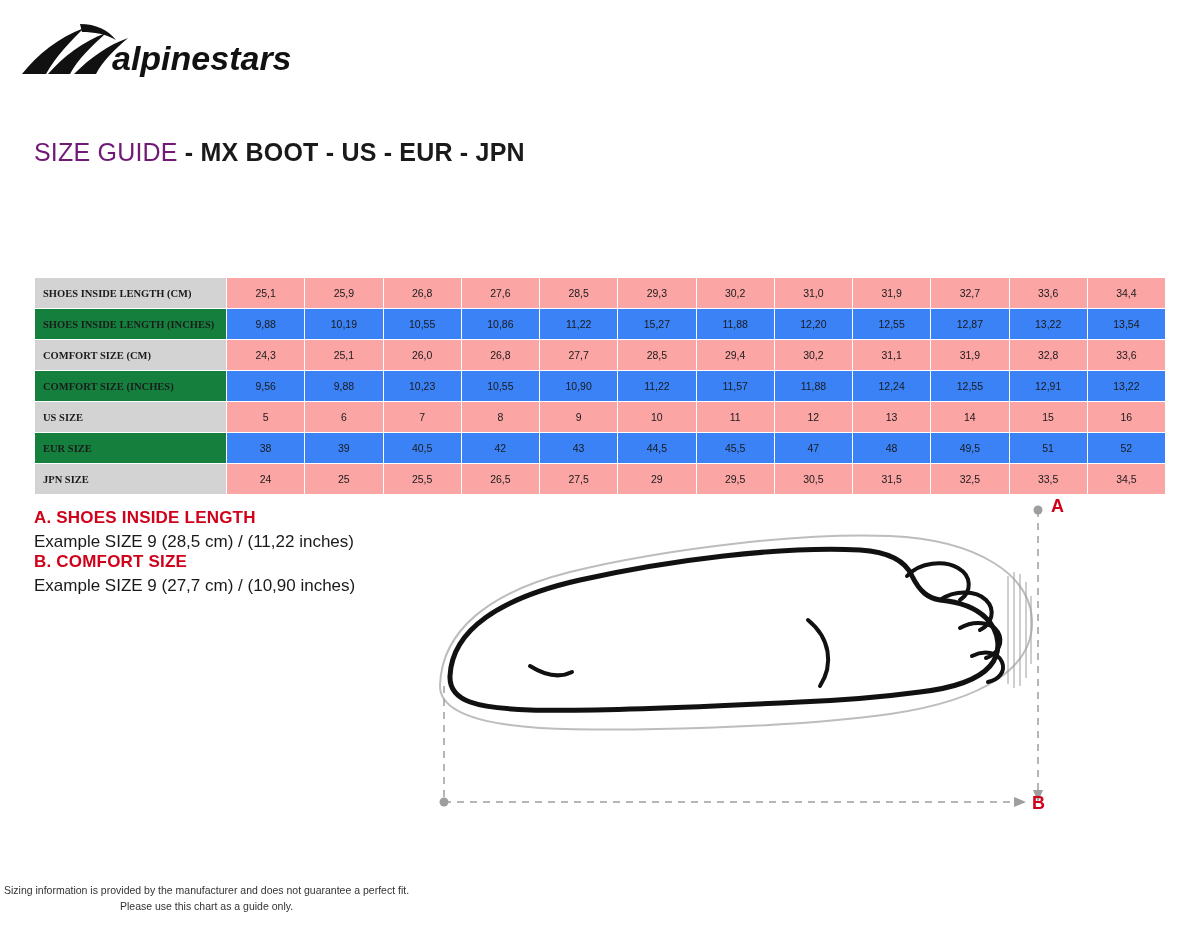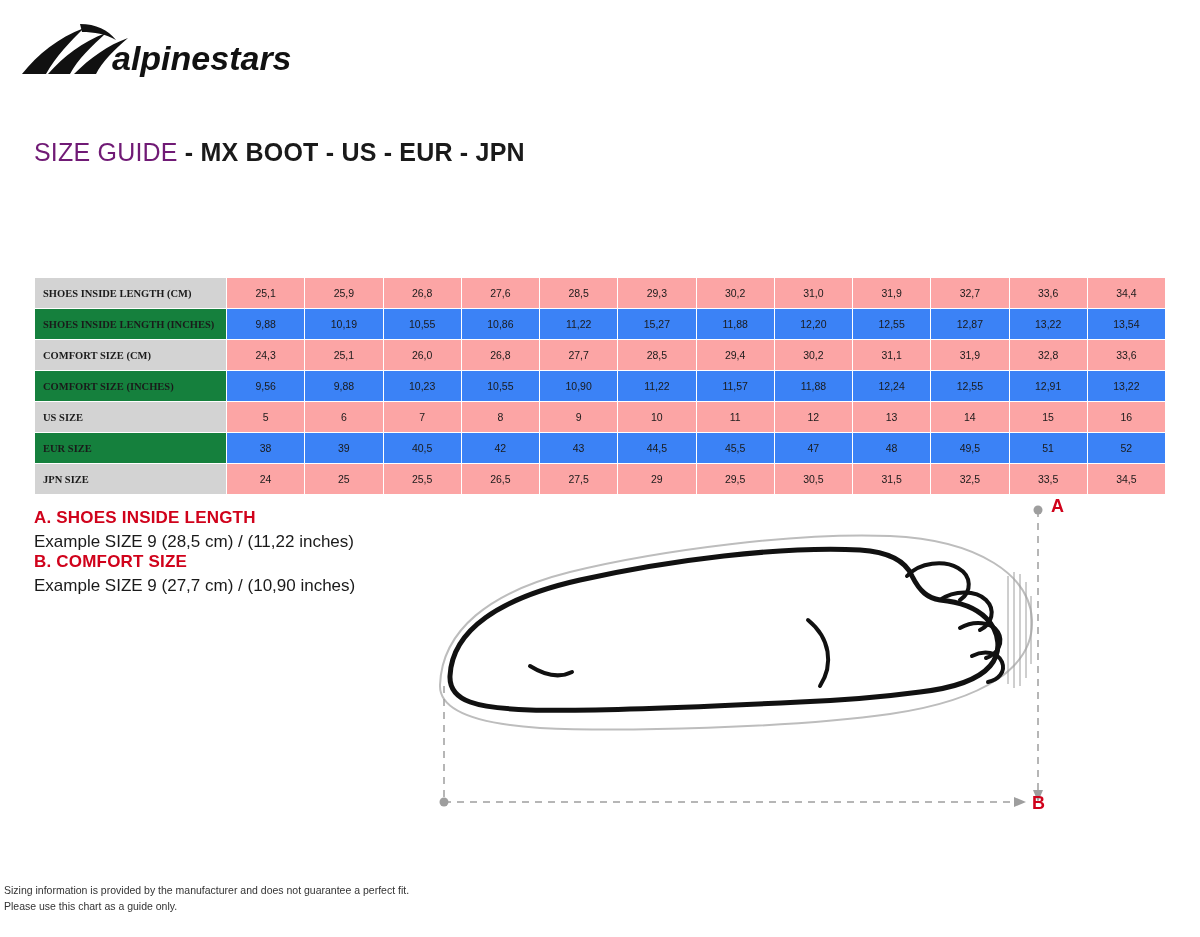--- a/index.html
+++ b/index.html
@@ -126,20 +126,21 @@
   .lbl-b { left: 1032px; top: 793px; }
 
   
   .footer {
     position: absolute;
     left: 4px;
     top: 882px;
     font-size: 10.5px;
     line-height: 16px;
     color: #333333;
+    text-align: center;
   }
 </style>
 </head>
 <body>
 
 <div class="logo-wrap">
   <svg width="300" height="70" viewBox="0 0 300 70" xmlns="http://www.w3.org/2000/svg">
     <g fill="#111111">
 
       <path d="M14 62 C30 42 50 26 76 16 C62 30 48 44 38 62 Z"></path>

